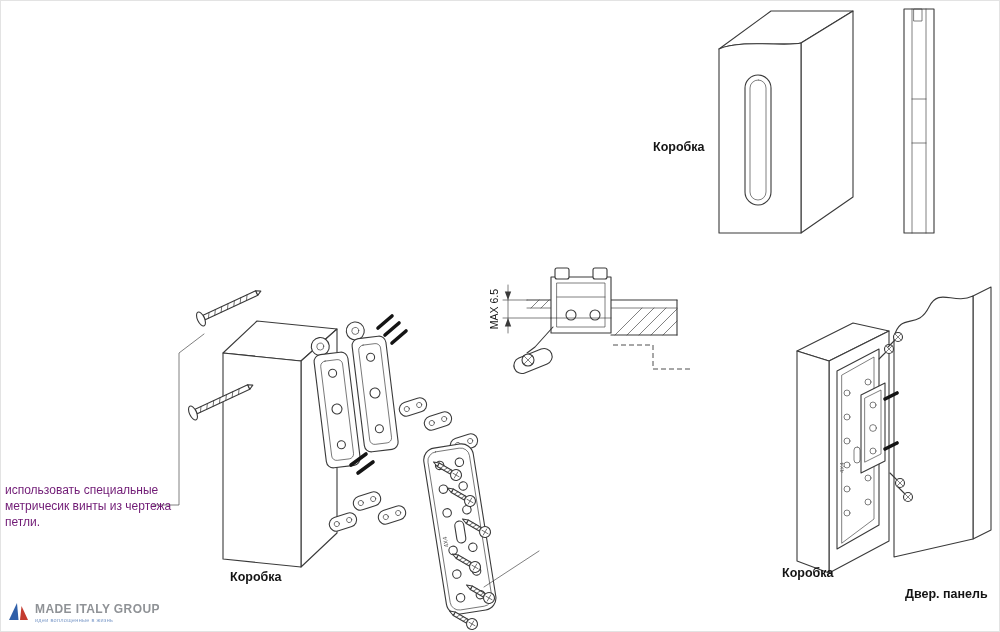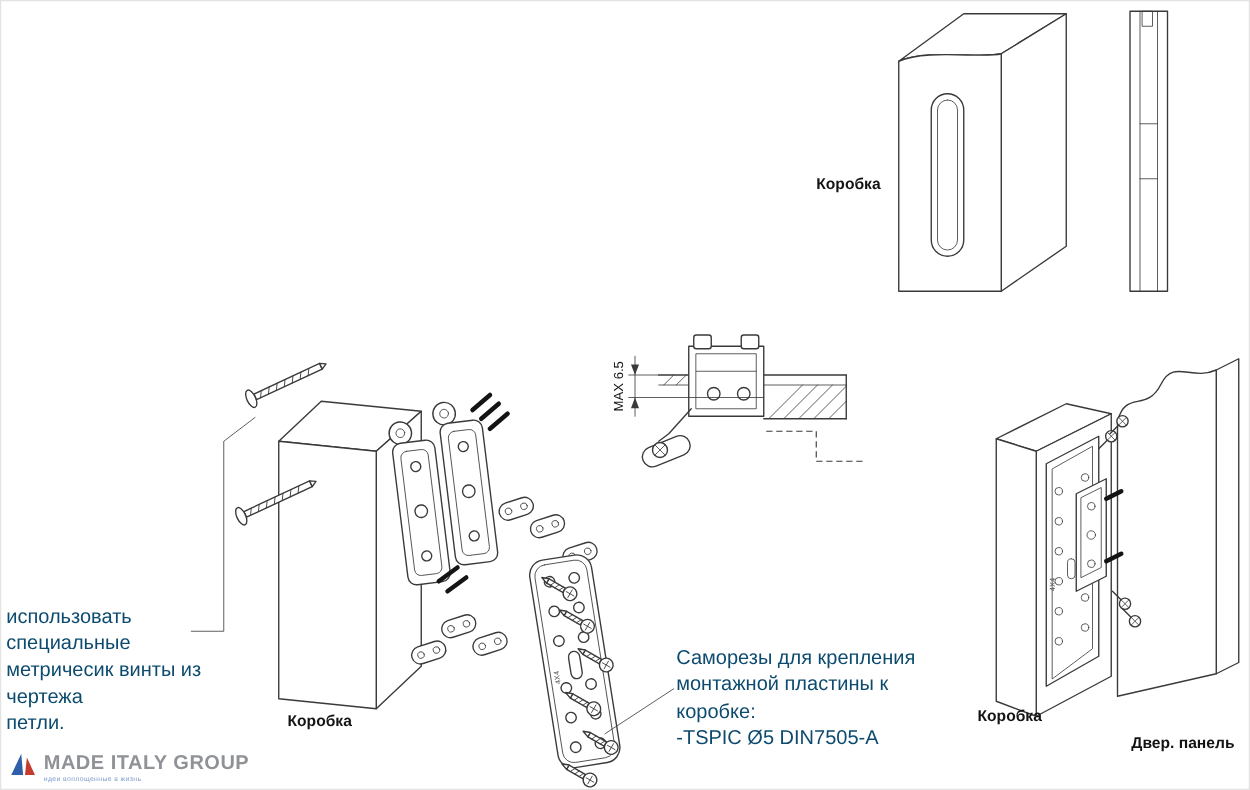--- a/index.html
+++ b/index.html
@@ -1,23 +1,23 @@
 <!DOCTYPE html>
 <html style="--line: #3a3a3a; --logo-text: #8f9296; --logo-blue: #2f5fa8; --logo-red: #c43b2f;"><head>
 <meta charset="utf-8">
 <style>
   :root { --line:#3a3a3a; --logo-text:#8f9296; --logo-blue:#2f5fa8; --logo-red:#c43b2f; }
   * { margin:0; padding:0; box-sizing:border-box; }
   body { font-family:"Liberation Sans", sans-serif; background:#ffffff; }
   .canvas { position:relative; width:1000px; height:632px; background:#ffffff; border:1px solid #e3e3e3; overflow:hidden; }
   .canvas > svg { position:absolute; left:0; top:0; }
   .lbl { position:absolute; font-size:12.5px; color:#141414;font-weight:bold; }
-  .note { position:absolute; font-size:16px; color:#0c4a6e; white-space:pre-line; line-height:1.33; }
+  .note { position:absolute; font-size:12px; color:#701a75; white-space:pre-line; line-height:1.33; }
   .logo { position:absolute; left:6px; top:601px; display:flex; gap:6px; align-items:flex-start; }
-  .logo-name { font-size:16px; font-weight:bold; letter-spacing:.4px; color:var(--logo-text); }
+  .logo-name { font-size:12px; font-weight:bold; letter-spacing:.4px; color:var(--logo-text); }
   .logo-tagline { font-size:5.5px; color:#7d9bc9; letter-spacing:.3px; margin-top:1px; }
   svg .s { fill:none; stroke:var(--line); stroke-width:1.1; stroke-linecap:round; stroke-linejoin:round; }
   svg .f { fill:#ffffff; stroke:var(--line); stroke-width:1.1; stroke-linejoin:round; }
   svg .thin { stroke-width:0.65; }
   svg .d { fill:none; stroke:var(--line); stroke-width:0.9; stroke-dasharray:5 3; }
   svg .p { stroke:#141414; stroke-width:3.6; stroke-linecap:round; }
   svg .ar { fill:var(--line); stroke:none; }
   svg text.dim { font-family:"Liberation Sans", sans-serif; font-size:10.5px; fill:#141414; }
   svg text.mark { font-family:"Liberation Sans", sans-serif; font-size:6px; fill:#555; }
 </style>
@@ -336,23 +336,20 @@
 </svg>
 
 <div class="lbl" style="left:652px; top:139px;">Коробка</div>
 <div class="lbl" style="left:229px; top:569px;">Коробка</div>
 <div class="lbl" style="left:781px; top:565px;">Коробка</div>
 <div class="lbl" style="left:904px; top:542px;margin-top:44px;">Двер. панель</div>
 
 <div class="note" style="left:4px; top:482px; width:178px;">использовать специальные
 метричесик винты из чертежа
 петли.</div>
-<div class="note" style="left:540px; top:515px; width:210px;">Саморезы для крепления
-монтажной пластины к коробке:
--TSPIC Ø5 DIN7505-A</div>
 
 <div class="logo">
   <svg width="22" height="20" viewBox="0 0 22 20">
     <path d="M2,18 L10,1 L11.5,18 Z" fill="var(--logo-blue)"></path>
     <path d="M13,18 L14.5,4 L21,18 Z" fill="var(--logo-red)"></path>
   </svg>
   <div>
     <div class="logo-name">MADE ITALY GROUP</div>
     <div class="logo-tagline">идеи воплощенные в жизнь</div>
   </div>

